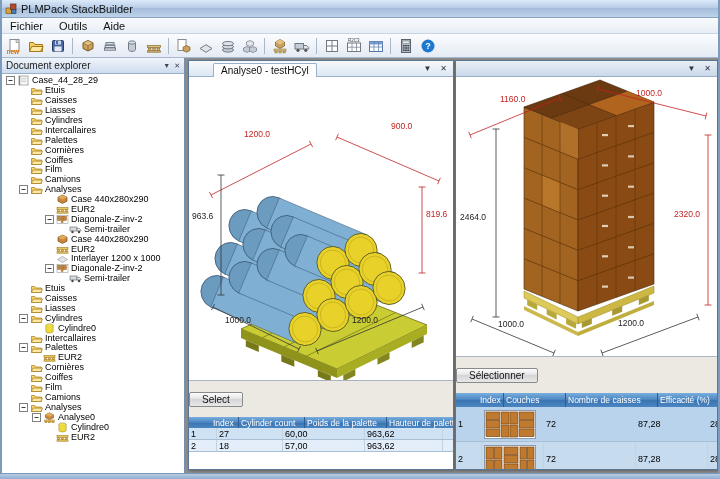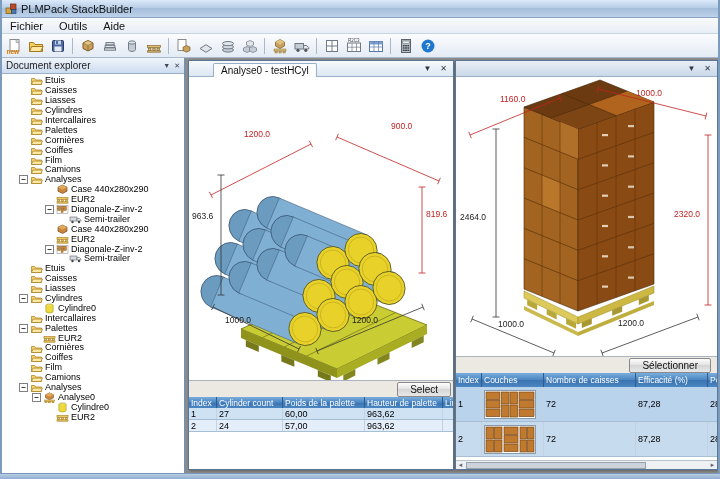--- a/index.html
+++ b/index.html
@@ -33,26 +33,26 @@
   .win2 .doc-titlebar{background:linear-gradient(#e9eff7,#c9d8e9);}
   .doc-tab{background:#fdfdfd;border:1px solid #9ab0c8;border-bottom:none;padding:0 7px;height:14px;line-height:13px;margin-top:2px;border-radius:2px 2px 0 0;color:#111;}
   .doc-title{padding-left:3px;color:#222;overflow:hidden;white-space:nowrap;text-overflow:ellipsis;}
   .tb-spacer{flex:1;}
   .doc-btn{width:13px;font-size:8px;text-align:center;color:#334;flex:none;}
   .view{background:#fff;border-bottom:1px solid #a8b4c0;position:relative;flex:none;overflow:hidden;}
   .view text{font-family:"Liberation Sans",sans-serif;}
   .dim{font-size:8.5px;}
   .red{fill:#c32222;}
   .blk{fill:#222;}
-  .btnbar{height:16px;display:flex;align-items:center;justify-content:flex-end;flex:none;}
-  .win1 .btnbar{padding-right:2px;margin-left:32px;}
+  .btnbar{height:36px;display:flex;align-items:center;flex:none;}
+  .win1 .btnbar{padding-right:2px;}
   .win2 .btnbar{padding-right:6px;}
   .btn{font-size:10px;font-family:inherit;border:1px solid #8a8a8a;background:linear-gradient(#fdfdfd,#e4e4e4 45%,#d4d4d4 46%,#e8e8e8);padding:0 12px;height:15px;border-radius:2px;color:#111;}
   .tablewrap{flex:1;background:#fff;overflow:hidden;display:flex;flex-direction:column;}
-  .thead{display:flex;background:linear-gradient(#79aede,#4a84c0 50%,#3a74b2 51%,#4a86c2);color:#fff;flex:none;overflow:hidden;}
+  .thead{display:flex;background:linear-gradient(#79aede,#4a84c0 50%,#3a74b2 51%,#4a86c2);color:#fff;flex:none;overflow:hidden;padding-left:22px;}
   .t1 .thead{height:11px;}
   .t2 .thead{height:14px;}
   .th{font-size:8.5px;padding:0 2px;border-right:1px solid #2d5c90;overflow:hidden;white-space:nowrap;flex:none;line-height:12px;}
   .trow{display:flex;font-size:9px;border-bottom:1px solid #a8bed2;flex:none;overflow:hidden;}
   .t1 .trow{height:12px;}
   .t2 .trow{height:35px;}
   .td{padding:0 2px;border-right:1px solid #c2d2e2;overflow:hidden;white-space:nowrap;display:flex;align-items:center;flex:none;}
   .sel1{background:#cfe2f4;}
   .alt1{background:#e4eefa;}
   .sel2{background:#b9d3ec;}
@@ -236,20 +236,32 @@
     </div>
 
   <div class="main">
     <div class="explorer">
       <div class="explorer-header">
         <span class="explorer-title">Document explorer</span>
         <span class="hdr-btn">▼</span>
         <span class="hdr-btn">✕</span>
       </div>
       <div class="tree" id="tree">
+          <div class="tree-row" style="padding-left:2px">
+            <svg class="toggle" width="9" height="9">
+              <rect x="0.5" y="0.5" width="8" height="8" fill="#fff" stroke="#808080"></rect>
+              <line x1="2.5" y1="4.5" x2="6.5" y2="4.5" stroke="#404040"></line>
+            </svg>
+            <svg width="13" height="11" viewBox="0 0 12 11">
+              <rect x="1.5" y="1" width="9" height="9" fill="#fcfcf8" stroke="#8a8a8a" stroke-width="0.7"></rect>
+              <path d="M3.5 3.2h5.5M3.5 5h5.5M3.5 6.8h5.5" stroke="#aab0c0" stroke-width="0.6"></path>
+              <path d="M2.2 1v9" stroke="#4a6aa8" stroke-width="0.9"></path>
+            </svg>
+            <span>Case_44_28_29</span>
+          </div>
           <div class="tree-row" style="padding-left:15px">
             <span class="tg-spacer"></span>
             <svg width="13" height="11" viewBox="0 0 12 11">
               <path d="M1 9.5v-6h3.2l1 1.5H11v4.5z" fill="#f7d56b" stroke="#a5781d" stroke-width="0.7"></path>
               <path d="M1 9.5l1.4-3.4H12L10.4 9.5z" fill="#ffe9a2" stroke="#a5781d" stroke-width="0.7"></path>
             </svg>
             <span>Etuis</span>
           </div>
           <div class="tree-row" style="padding-left:15px">
             <span class="tg-spacer"></span>
@@ -396,20 +408,27 @@
             <svg width="13" height="11" viewBox="0 0 12 11">
               <g fill="#e8c860" stroke="#a5781d" stroke-width="0.6">
                 <rect x="0.5" y="3.5" width="11" height="1.8"></rect>
                 <rect x="1" y="5.8" width="2" height="1.6"></rect>
                 <rect x="5" y="5.8" width="2" height="1.6"></rect>
                 <rect x="9" y="5.8" width="2" height="1.6"></rect>
                 <rect x="0.5" y="7.8" width="11" height="1.4"></rect>
               </g>
             </svg>
             <span>EUR2</span>
+          </div>
+          <div class="tree-row" style="padding-left:41px">
+            <span class="tg-spacer"></span>
+            <svg width="13" height="11" viewBox="0 0 12 11">
+              <path d="M1 6.5l5-3 5 3-5 3z" fill="#e2e6ea" stroke="#8a9096" stroke-width="0.6"></path>
+            </svg>
+            <span>Interlayer 1200 x 1000</span>
           </div>
           <div class="tree-row" style="padding-left:41px">
             <svg class="toggle" width="9" height="9">
               <rect x="0.5" y="0.5" width="8" height="8" fill="#fff" stroke="#808080"></rect>
               <line x1="2.5" y1="4.5" x2="6.5" y2="4.5" stroke="#404040"></line>
             </svg>
             <svg width="13" height="11" viewBox="0 0 12 11">
               <rect x="0.5" y="1.5" width="11" height="8" fill="#fff" stroke="#999" stroke-width="0.6"></rect>
               <g fill="#c9863c" stroke="#8a5a20" stroke-width="0.4">
                 <rect x="1.2" y="2.2" width="3" height="2"></rect>
@@ -689,21 +708,21 @@
             </div>
             <div class="trow sel1">
               <div class="td" style="width:28px">1</div>
               <div class="td" style="width:66px">27</div>
               <div class="td" style="width:82px">60,00</div>
               <div class="td" style="width:78px">963,62</div>
               <div class="td" style="width:60px"></div>
             </div>
             <div class="trow alt1">
               <div class="td" style="width:28px">2</div>
-              <div class="td" style="width:66px">24</div>
+              <div class="td" style="width:66px">18</div>
               <div class="td" style="width:82px">57,00</div>
               <div class="td" style="width:78px">963,62</div>
               <div class="td" style="width:60px"></div>
             </div>
             <div class="tfill"></div>
           </div>
       </div>
 
       <div class="docwin win2">
         <div class="doc-titlebar">

